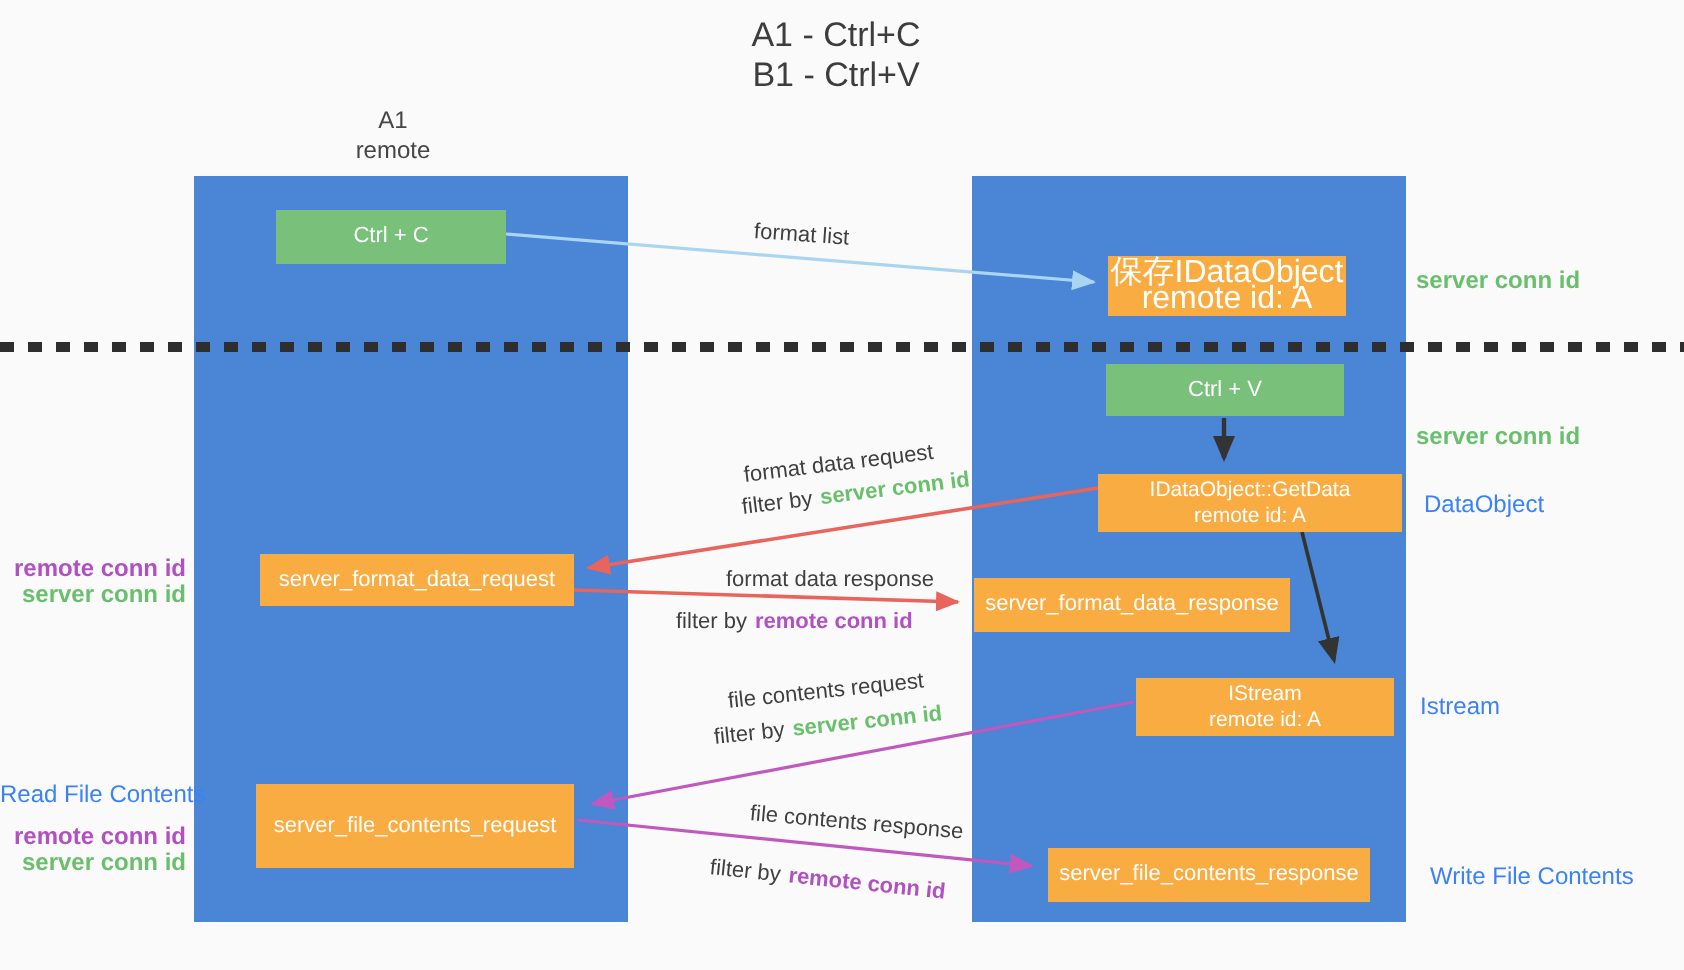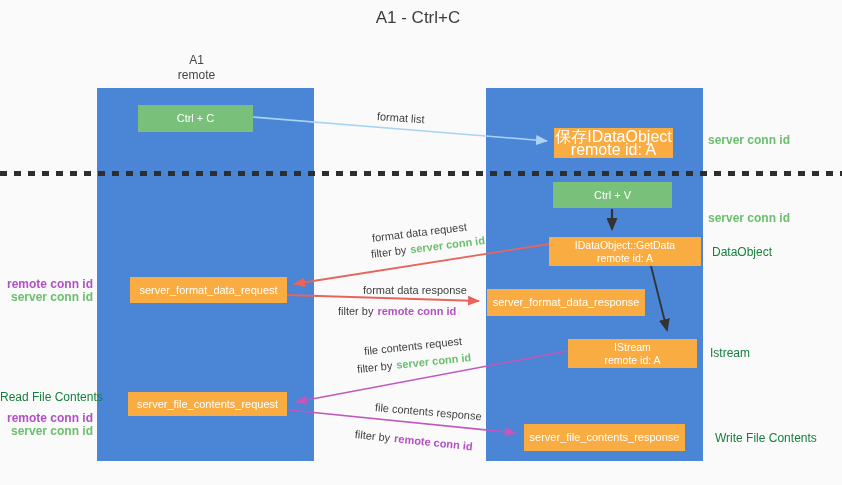--- a/index.html
+++ b/index.html
@@ -37,34 +37,35 @@
     transform-origin:left center;
   }
   .filter-label b{font-weight:bold;}
   .filter-label .green-t{color:var(--text-green,#6abf6d);font-weight:bold;margin-left:4px;}
   .filter-label .purple-t{color:var(--text-purple,#b151c1);font-weight:bold;margin-left:4px;}
   .side-label{
     position:absolute;font-size:12px;white-space:nowrap;
   }
   .side-green{color:var(--text-green,#6abf6d);font-weight:bold;}
   .side-purple{color:var(--text-purple,#b151c1);font-weight:bold;}
-  .side-gray{color:#15803d;}
+  .side-gray{color:#3b82f6;}
   .left-stack{
     position:absolute;left:0;width:93px;text-align:right;
     font-size:12px;line-height:13px;font-weight:bold;white-space:nowrap;
   }
   svg.arrows{position:absolute;left:0;top:0;pointer-events:none;}
 </style>
 </head>
 <body>
 
 <div class="canvas">
 
   <div class="title">
     <div>A1 - Ctrl+C</div>
+    <div>B1 - Ctrl+V</div>
   </div>
 
   <div class="lane-header" style="left:88px;">
     <div>A1</div>
     <div>remote</div>
   </div>
 
   <div class="lane" style="left:97px;"></div>
   <div class="lane" style="left:486px;"></div>
 
@@ -125,21 +126,21 @@
 
   <div class="box orange" style="left:130px;top:277px;width:157px;height:26px;">
     <span>server_format_data_request</span>
   </div>
 
   <div class="box orange" style="left:568px;top:339px;width:129px;height:29px;font-size:10.5px;">
     <span>IStream</span>
     <span>remote id: A</span>
   </div>
 
-  <div class="box orange" style="left:128px;top:392px;width:159px;height:24px;">
+  <div class="box orange" style="left:128px;top:392px;width:159px;height:42px;">
     <span>server_file_contents_request</span>
   </div>
 
   <div class="box orange" style="left:524px;top:424px;width:161px;height:27px;">
     <span>server_file_contents_response</span>
   </div>
 
   <div class="arrow-label" style="left:377px;top:110px;transform:rotate(4deg);">format list</div>
 
   <div class="arrow-label" style="left:372px;top:232px;transform:rotate(-7deg);">format data request</div>

